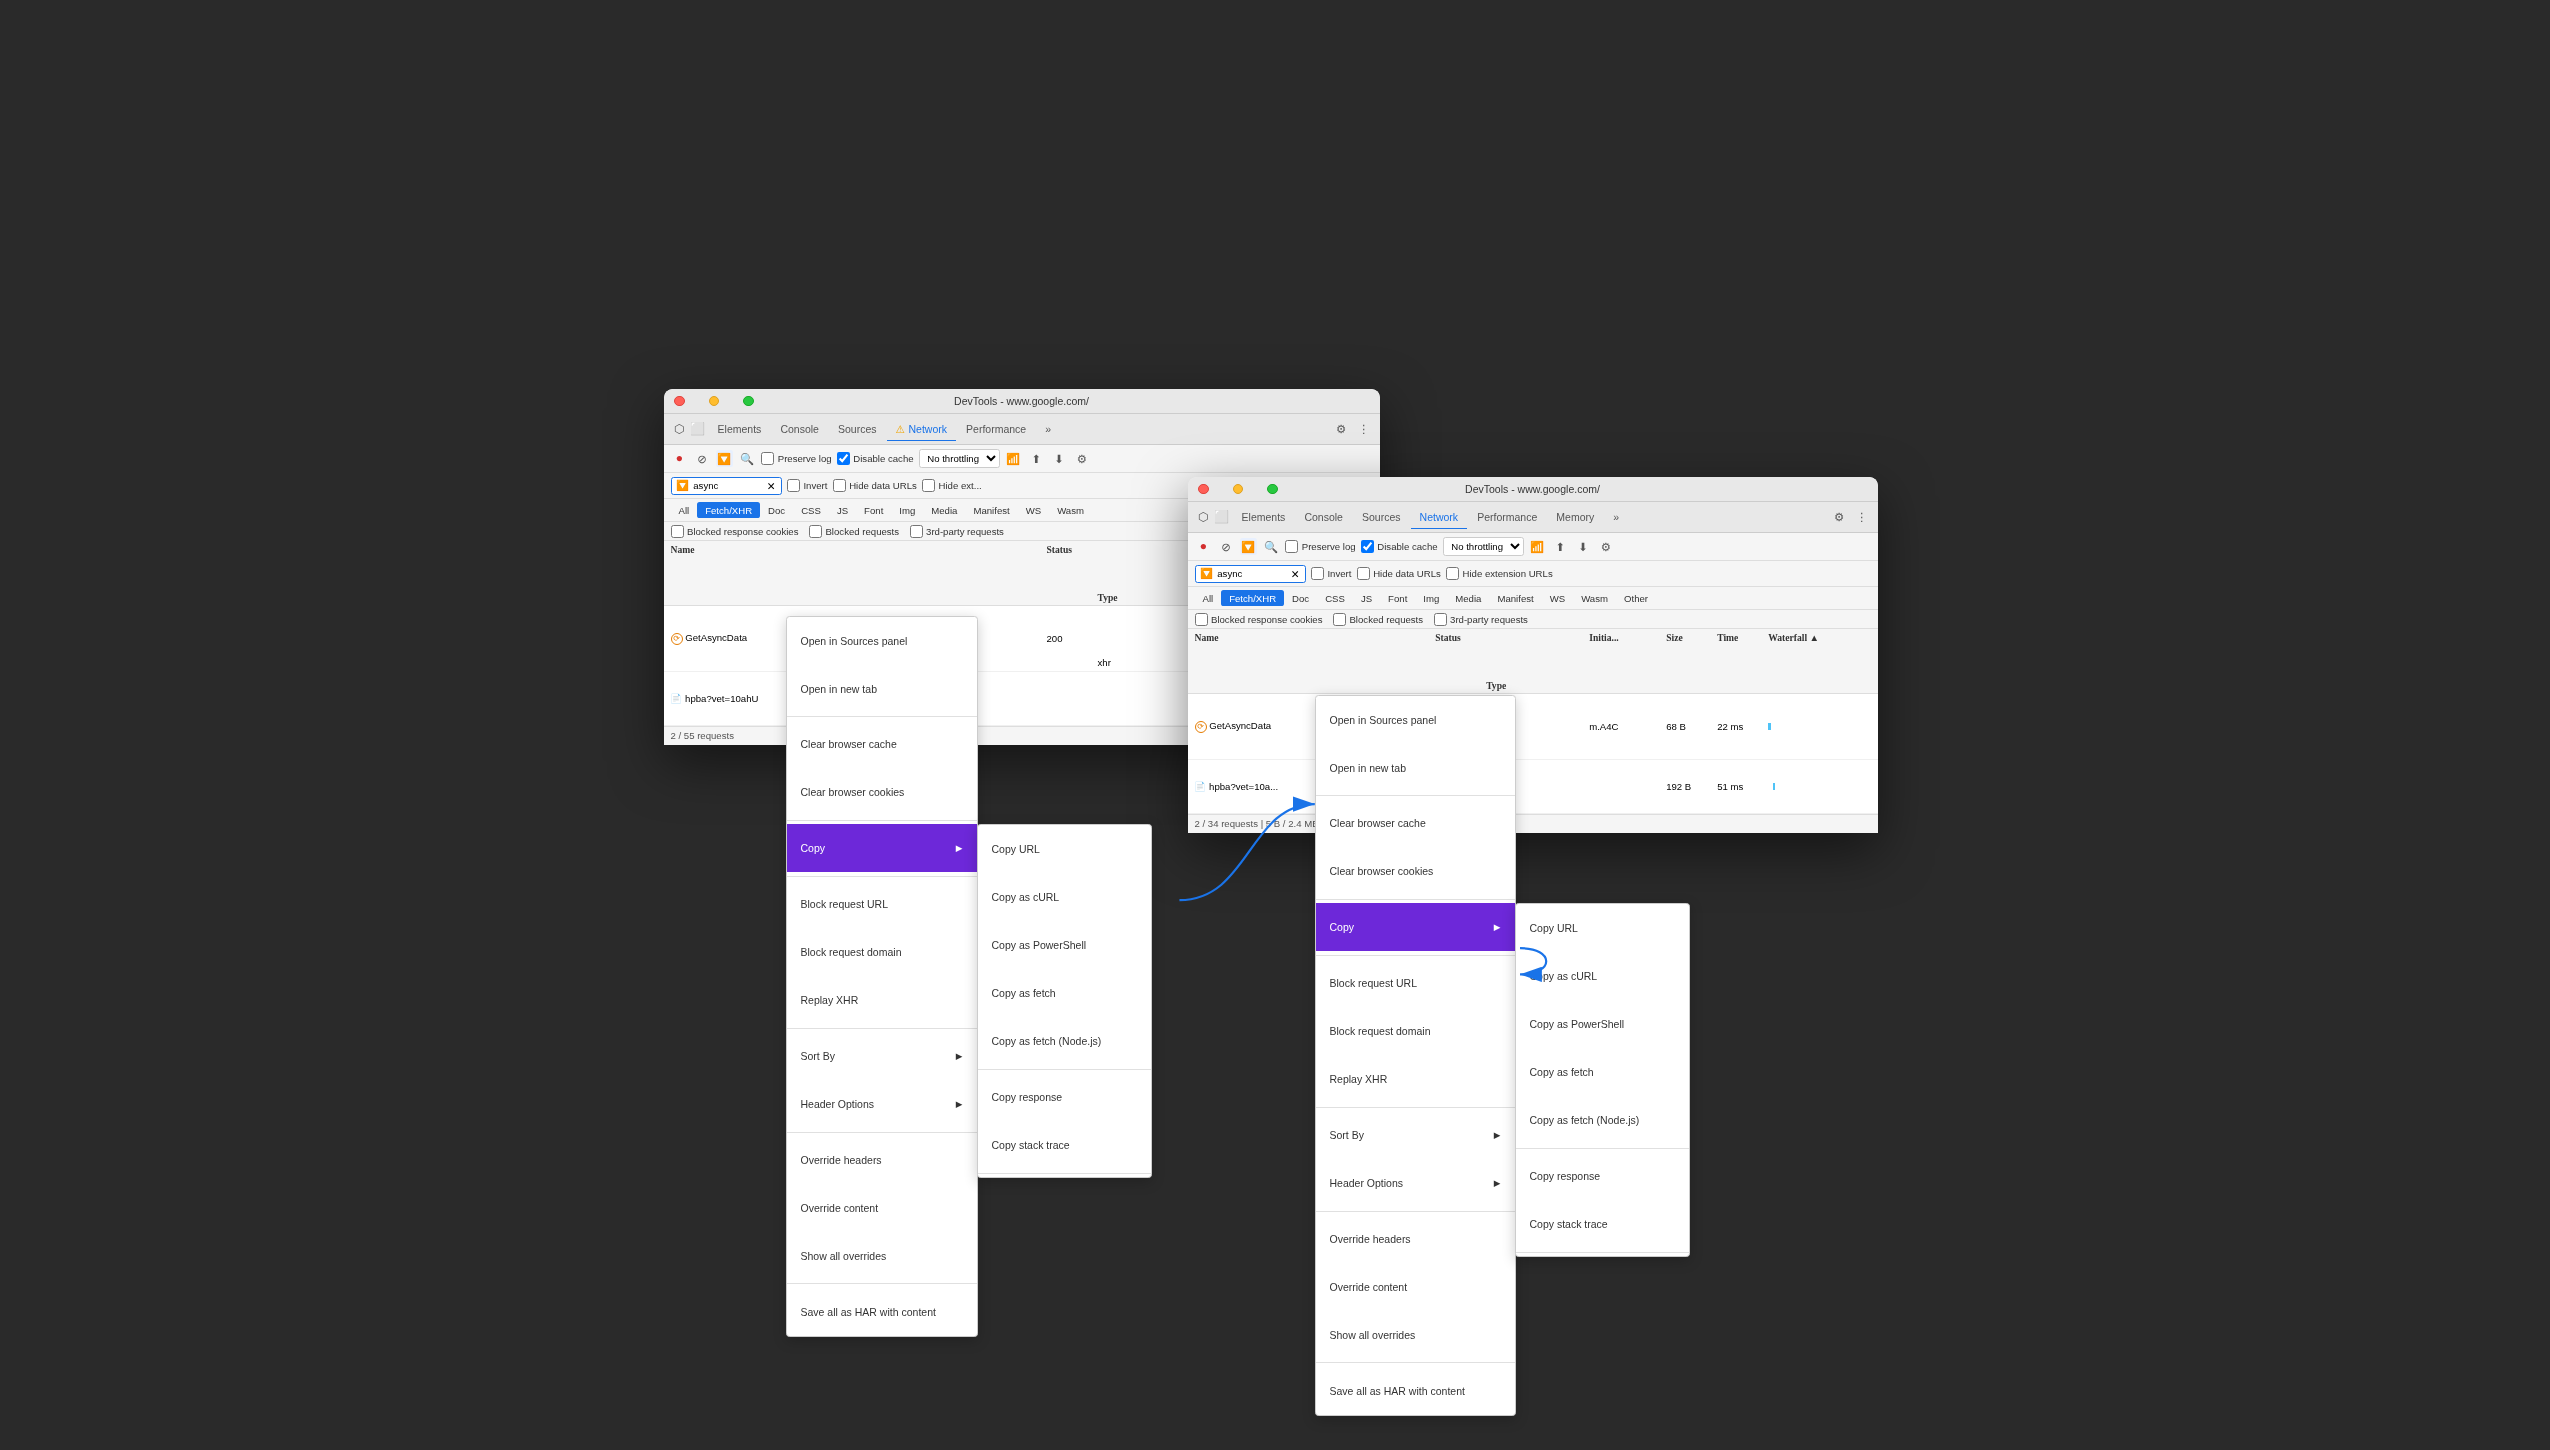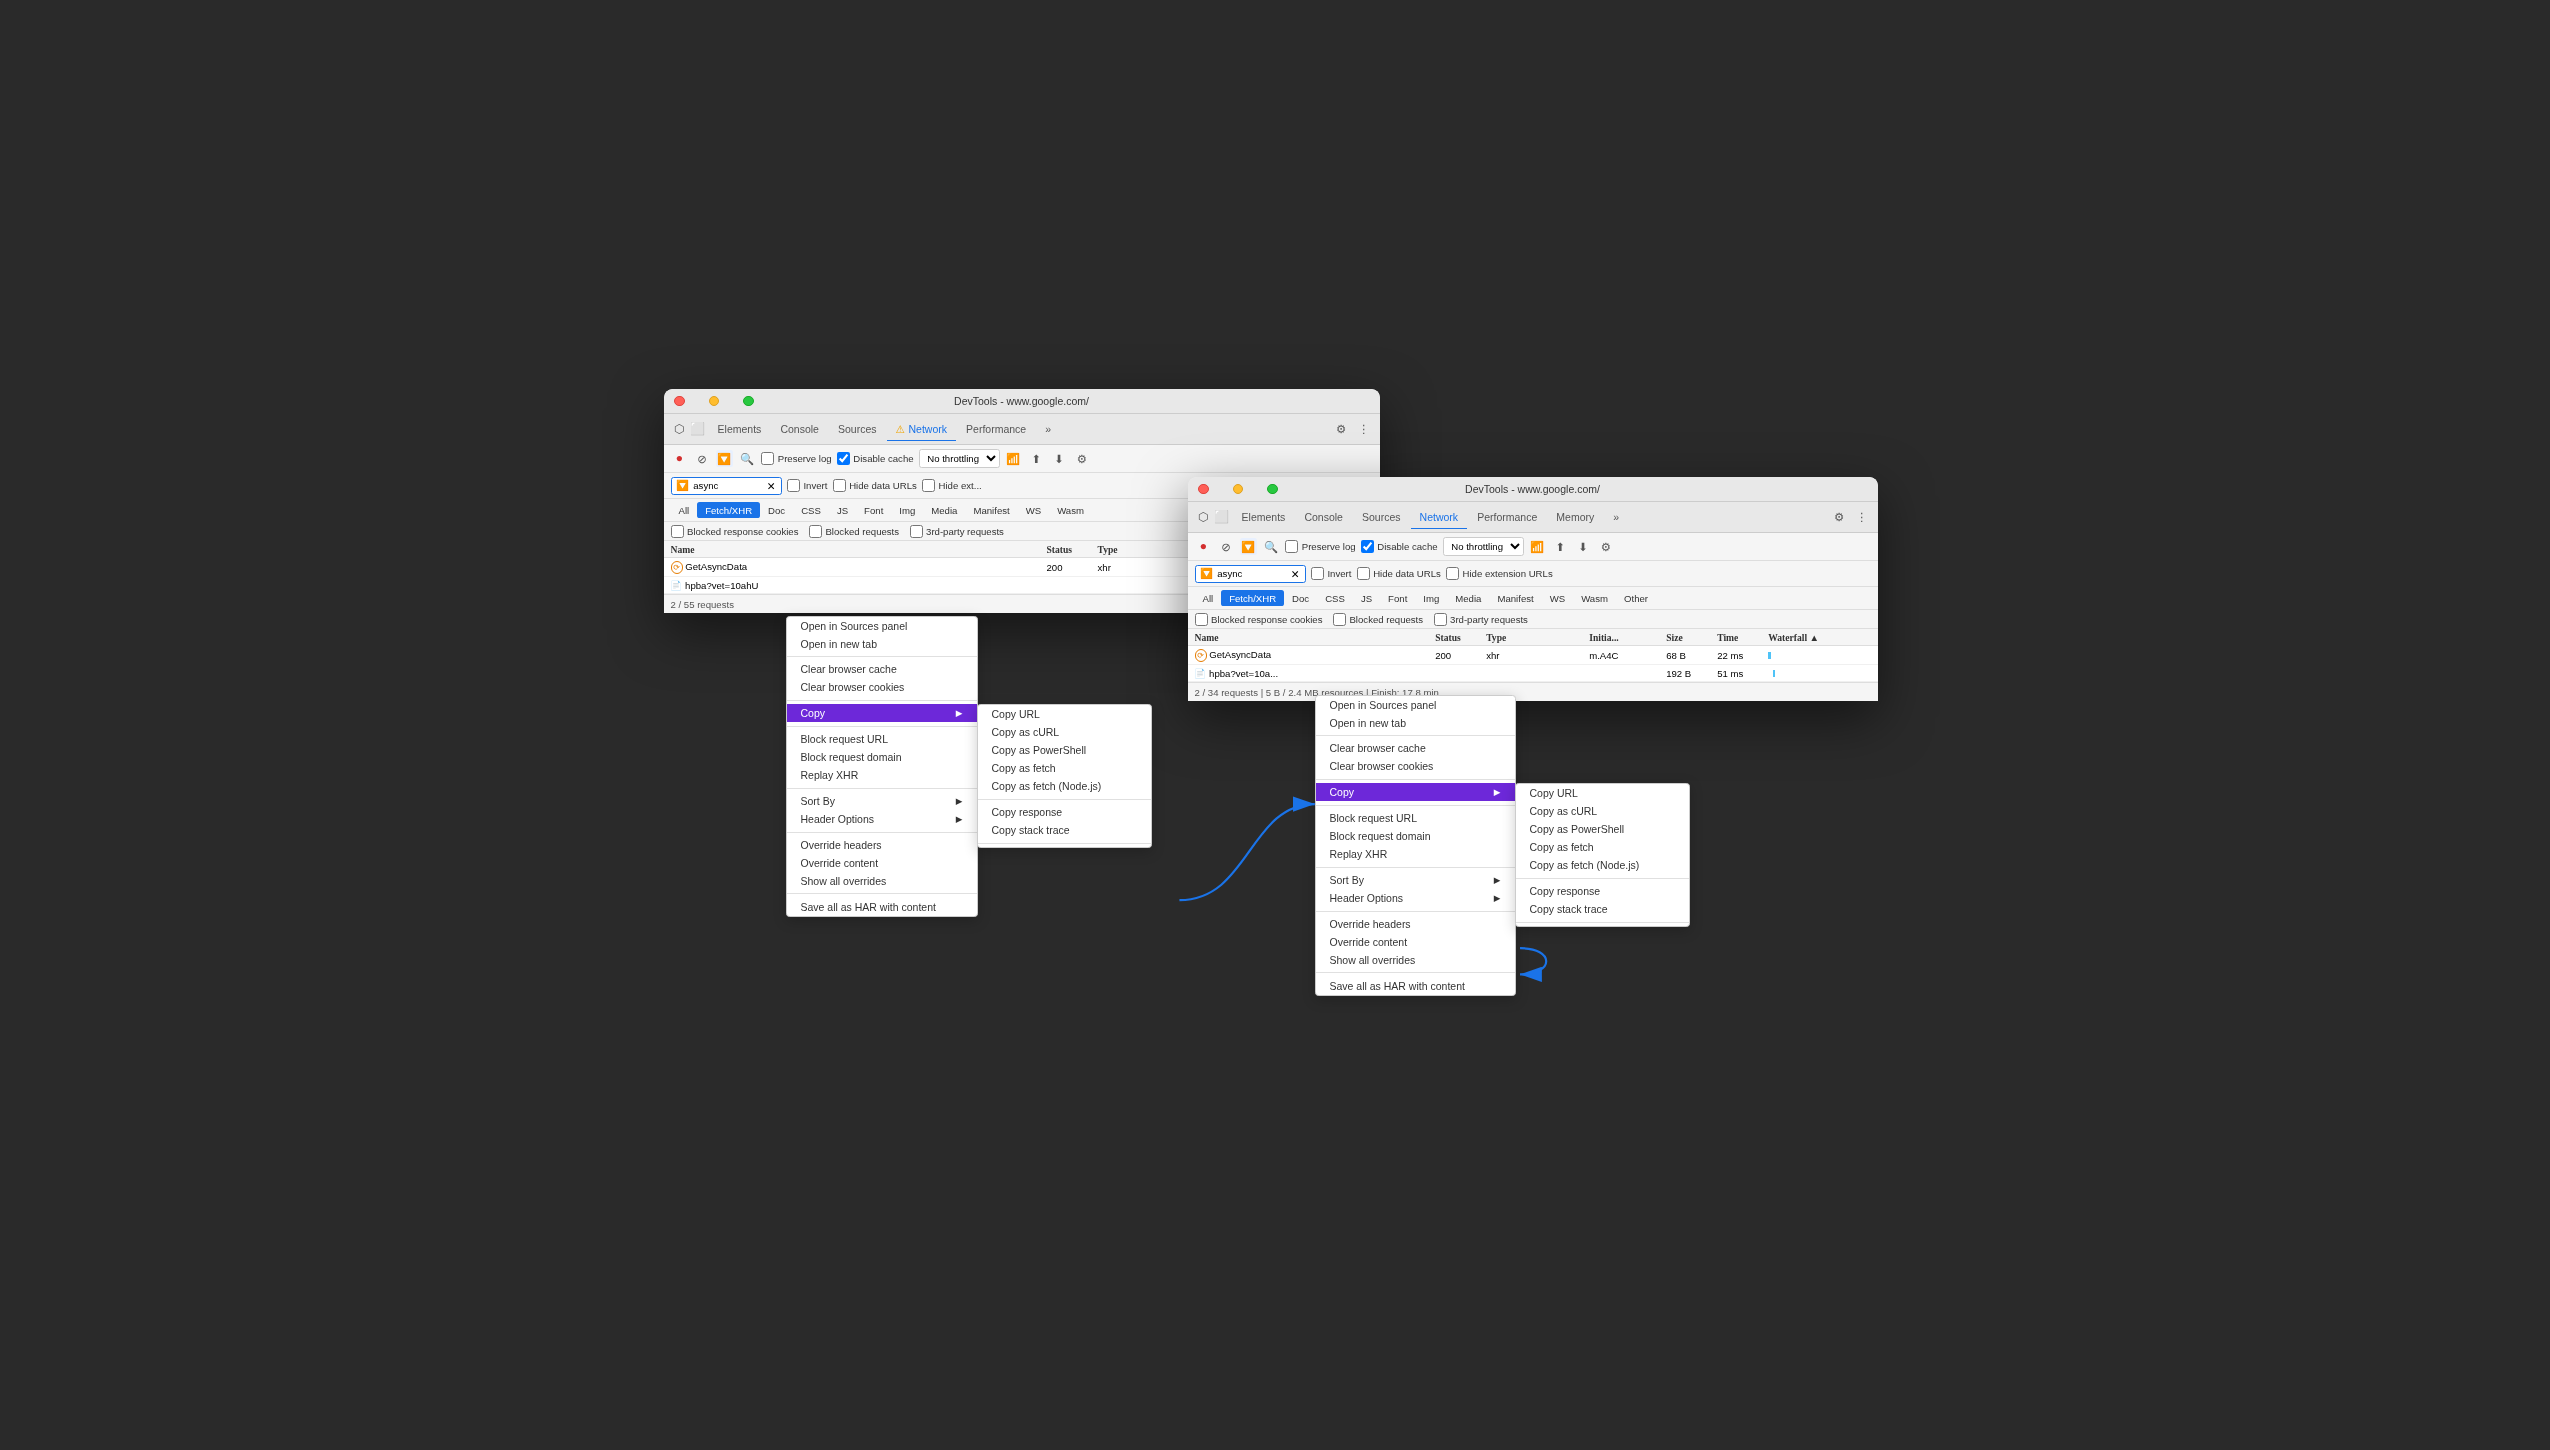--- a/index.html
+++ b/index.html
@@ -248,21 +248,21 @@
       display: flex;
       padding: 2.6px 7px;
       border-bottom: 0.9px solid #f0f0f0;
       gap: 7px;
       align-items: center;
       cursor: pointer;
     }
 
     .col-name { flex: 2; overflow: hidden; text-overflow: ellipsis; white-space: nowrap; }
     .col-status { width: 44px; margin-left: 29px; }
-    .col-type { width: 52px; }
+    .col-type { width: 52px; margin-top: 48px; }
     .col-init { width: 70px; overflow: hidden; text-overflow: ellipsis; white-space: nowrap; margin-left: 44px; }
     .col-size { width: 44px; }
     .col-time { width: 44px; }
     .col-waterfall { flex: 1; }
 
     .waterfall-bar {
       display: inline-block;
       height: 7px;
       background: #1a73e8;
       width: 2.6px;
@@ -282,21 +282,21 @@
       background: white;
       border: 0.9px solid #ccc;
       border-radius: 3.5px;
       box-shadow: 0 3.5px 14px rgba(0,0,0,0.2);
       min-width: 175px;
       z-index: 100;
       overflow: visible;
     }
 
     .menu-item {
-      padding: 3px 14px;
+      padding: 18px 14px;
       font-size: 10.5px;
       color: #333;
       cursor: pointer;
       display: flex;
       align-items: center;
       justify-content: space-between;
       white-space: nowrap;
     }
 
     .menu-item.active, .menu-item.highlighted {

